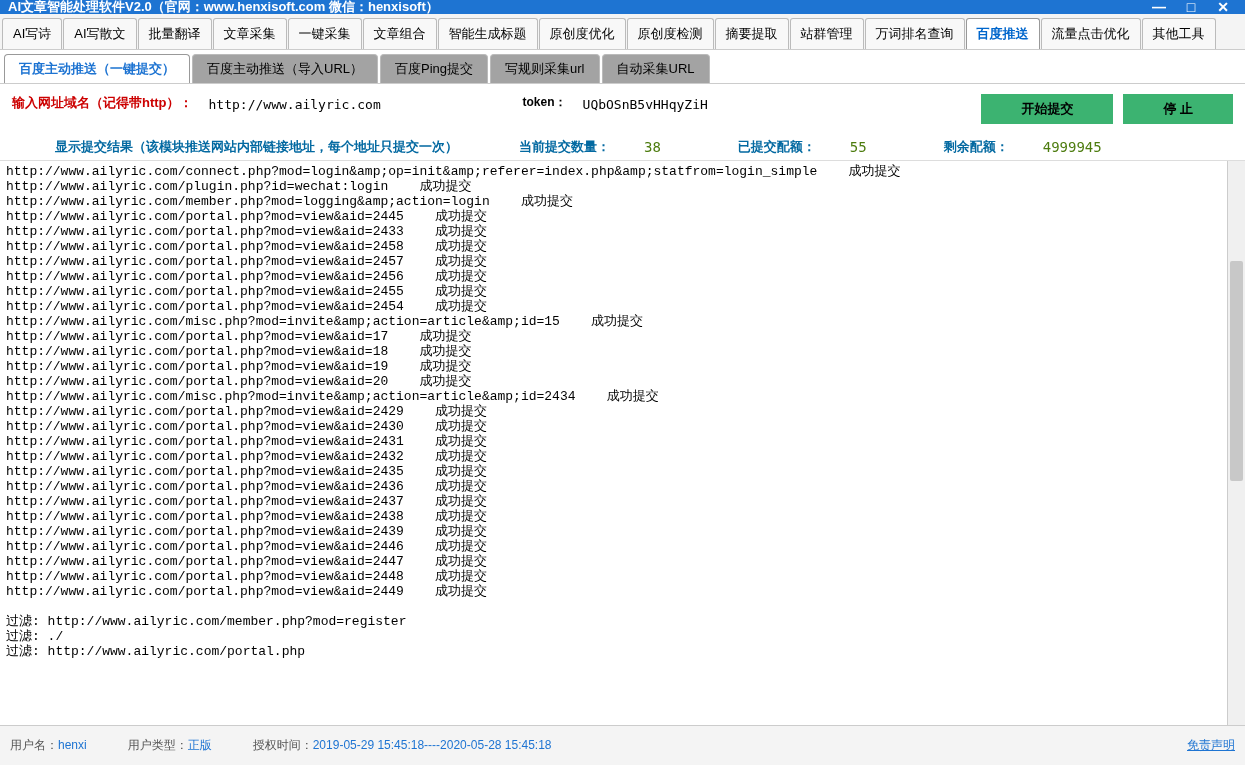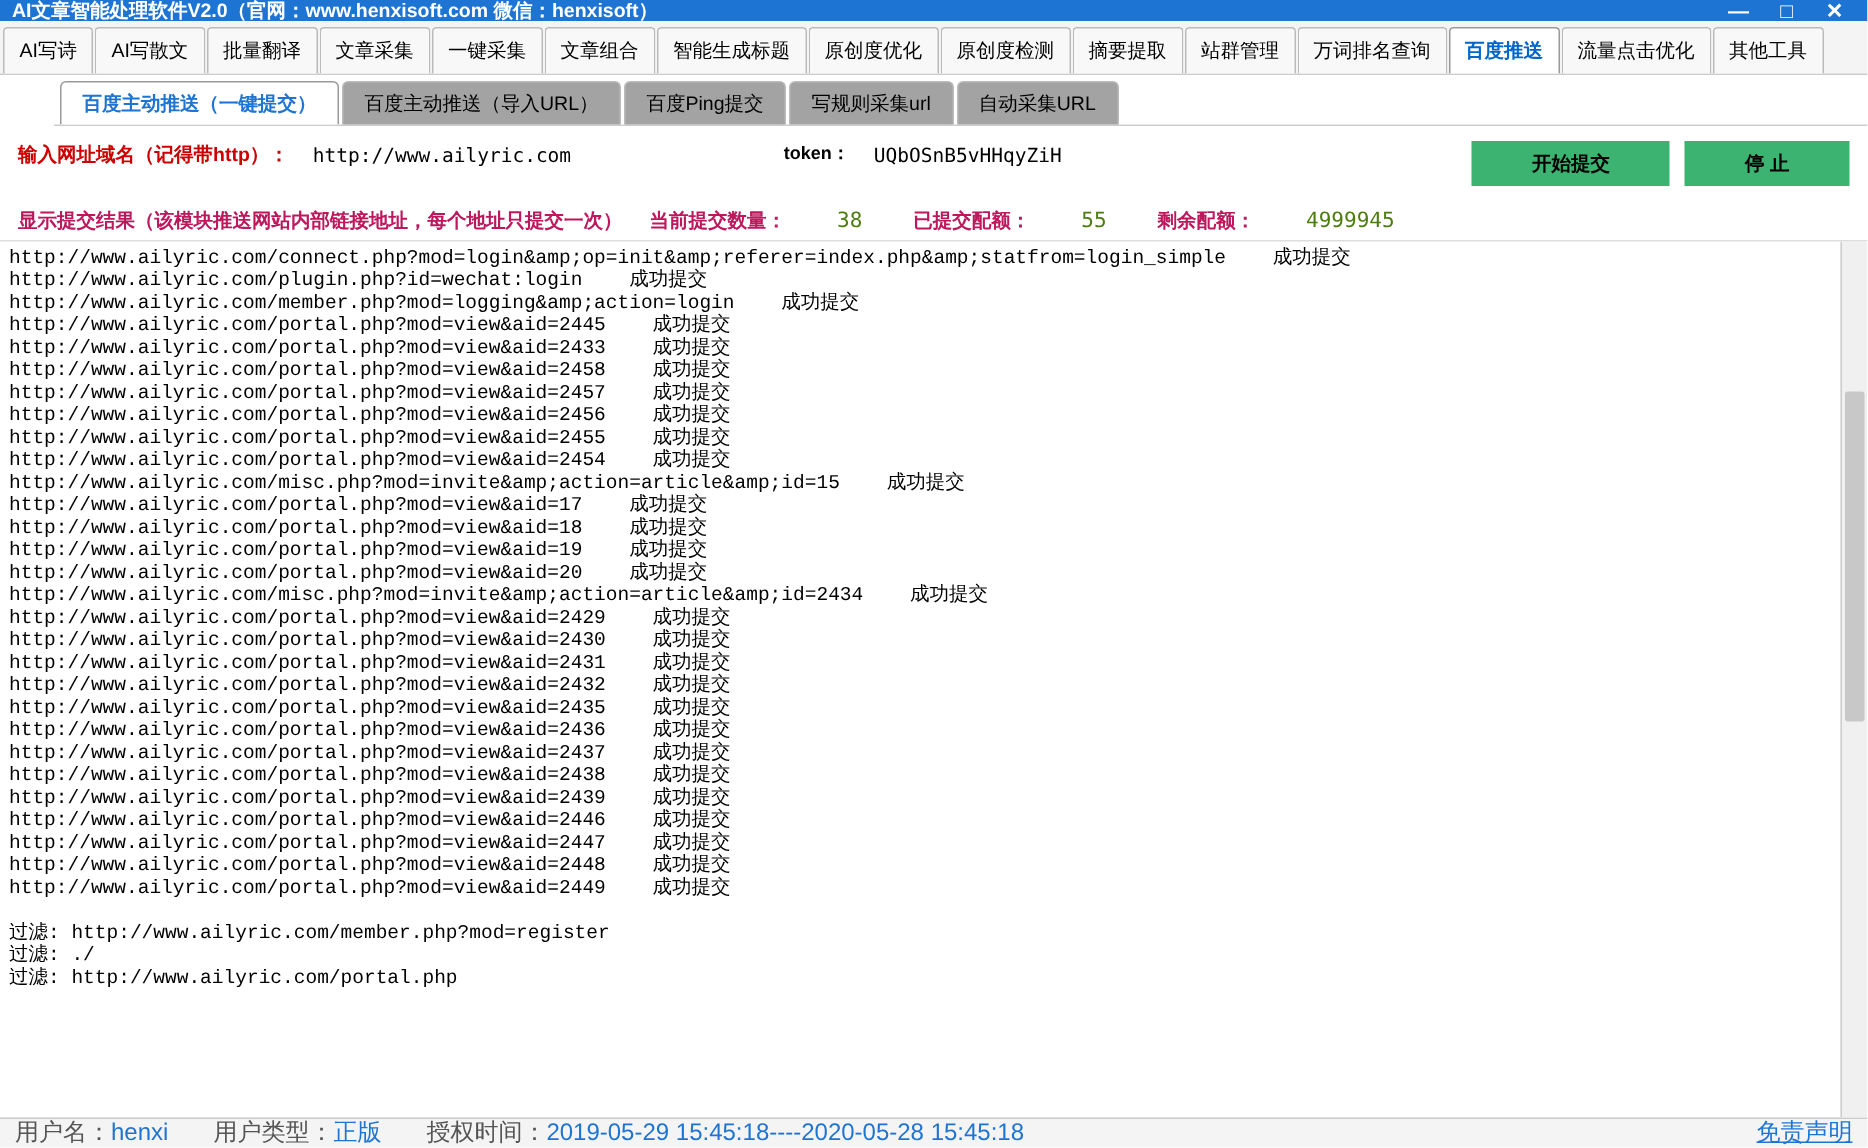--- a/index.html
+++ b/index.html
@@ -4,35 +4,35 @@
 <style>
 * { margin: 0; padding: 0; box-sizing: border-box; }
 body { font-family: "Microsoft YaHei", SimSun, Arial, sans-serif; font-size: 12px; background: #fff; width: 1245px; height: 765px; overflow: hidden; display: flex; flex-direction: column; }
 .titlebar { background: #1e74d2; color: #fff; height: 14px; display: flex; align-items: center; padding: 0 8px; font-size: 13px; font-weight: bold; }
 .titlebar-text { flex: 1; }
 .win-controls { display: flex; gap: 4px; }
 .win-btn { width: 28px; height: 20px; display: flex; align-items: center; justify-content: center; cursor: pointer; color: #fff; font-size: 14px; }
 .tabs-main { display: flex; background: #f4f4f4; border-bottom: 1px solid #ccc; padding: 4px 2px 0 2px; flex-wrap: nowrap; }
 .tab-main { padding: 6px 10px; border: 1px solid #bbb; border-bottom: none; background: #f8f8f8; margin-right: 1px; cursor: pointer; font-size: 13px; border-radius: 3px 3px 0 0; white-space: nowrap; }
 .tab-main.active { background: #fff; color: #0066cc; font-weight: bold; border-color: #999; position: relative; z-index: 2; }
-.tabs-sub { display: flex; background: #fff; border-bottom: 1px solid #ccc; padding: 4px 4px 0 4px; margin-left: 36px; }
+.tabs-sub { display: flex; background: #fff; border-bottom: 1px solid #ccc; padding: 4px 4px 0 4px; }
 .tab-sub { padding: 5px 14px; border: 1px solid #bbb; border-bottom: none; background: #a3a3a3; margin-right: 2px; cursor: pointer; font-size: 13px; border-radius: 4px 4px 0 0; }
 .tab-sub.active { background: #fff; color: #1e74d2; font-weight: bold; border-color: #999; }
 .form-row { display: flex; align-items: flex-start; padding: 10px 12px; gap: 10px; }
 .form-label { color: #c00; font-weight: bold; font-size: 13px; }
 .form-input { font-family: Consolas, monospace; font-size: 13px; padding: 3px 6px; border: none; outline: none; min-width: 240px; }
 .btn { padding: 6px 40px; background: #3cb371; color: #000000; border: none; font-size: 13px; cursor: pointer; font-weight: bold; }
 .result-header { display: flex; align-items: center; padding: 4px 12px; font-size: 13px; gap: 18px; }
-.red { color: #be185d; font-weight: bold; }
+.red { color: #0369a1; font-weight: bold; margin-left: 43px; }
 .num { color: #4d7c0f; font-family: Consolas, monospace; font-size: 14px; padding: 0 16px; }
 .log-wrap { flex: 1; display: flex; border-top: 1px solid #ddd; overflow: hidden; }
 .log { flex: 1; font-family: Consolas, "Courier New", monospace; font-size: 13px; line-height: 15px; padding: 3px 6px; overflow-y: auto; white-space: pre; }
 .scrollbar-fake { width: 18px; background: #f0f0f0; border-left: 1px solid #ccc; position: relative; }
 .scroll-thumb { position: absolute; top: 100px; left: 2px; right: 2px; height: 220px; background: #c8c8c8; border-radius: 2px; }
-.statusbar { background: #f4f4f4; border-top: 1px solid #ccc; height: 20px; display: flex; align-items: center; padding: 0 10px; font-size: 16px; color: #555; gap: 30px; }
+.statusbar { background: #f4f4f4; border-top: 1px solid #ccc; height: 40px; display: flex; align-items: center; padding: 0 10px; font-size: 12px; color: #555; gap: 41px; }
 .statusbar .link { color: #1e74d2; text-decoration: underline; cursor: pointer; margin-left: auto; }
 .blue-underline { color: #1e74d2; }
 </style>
 </head>
 <body>
 
 <div class="titlebar">
   <span class="titlebar-text">AI文章智能处理软件V2.0（官网：www.henxisoft.com  微信：henxisoft）</span>
   <div class="win-controls">
     <div class="win-btn">―</div>

